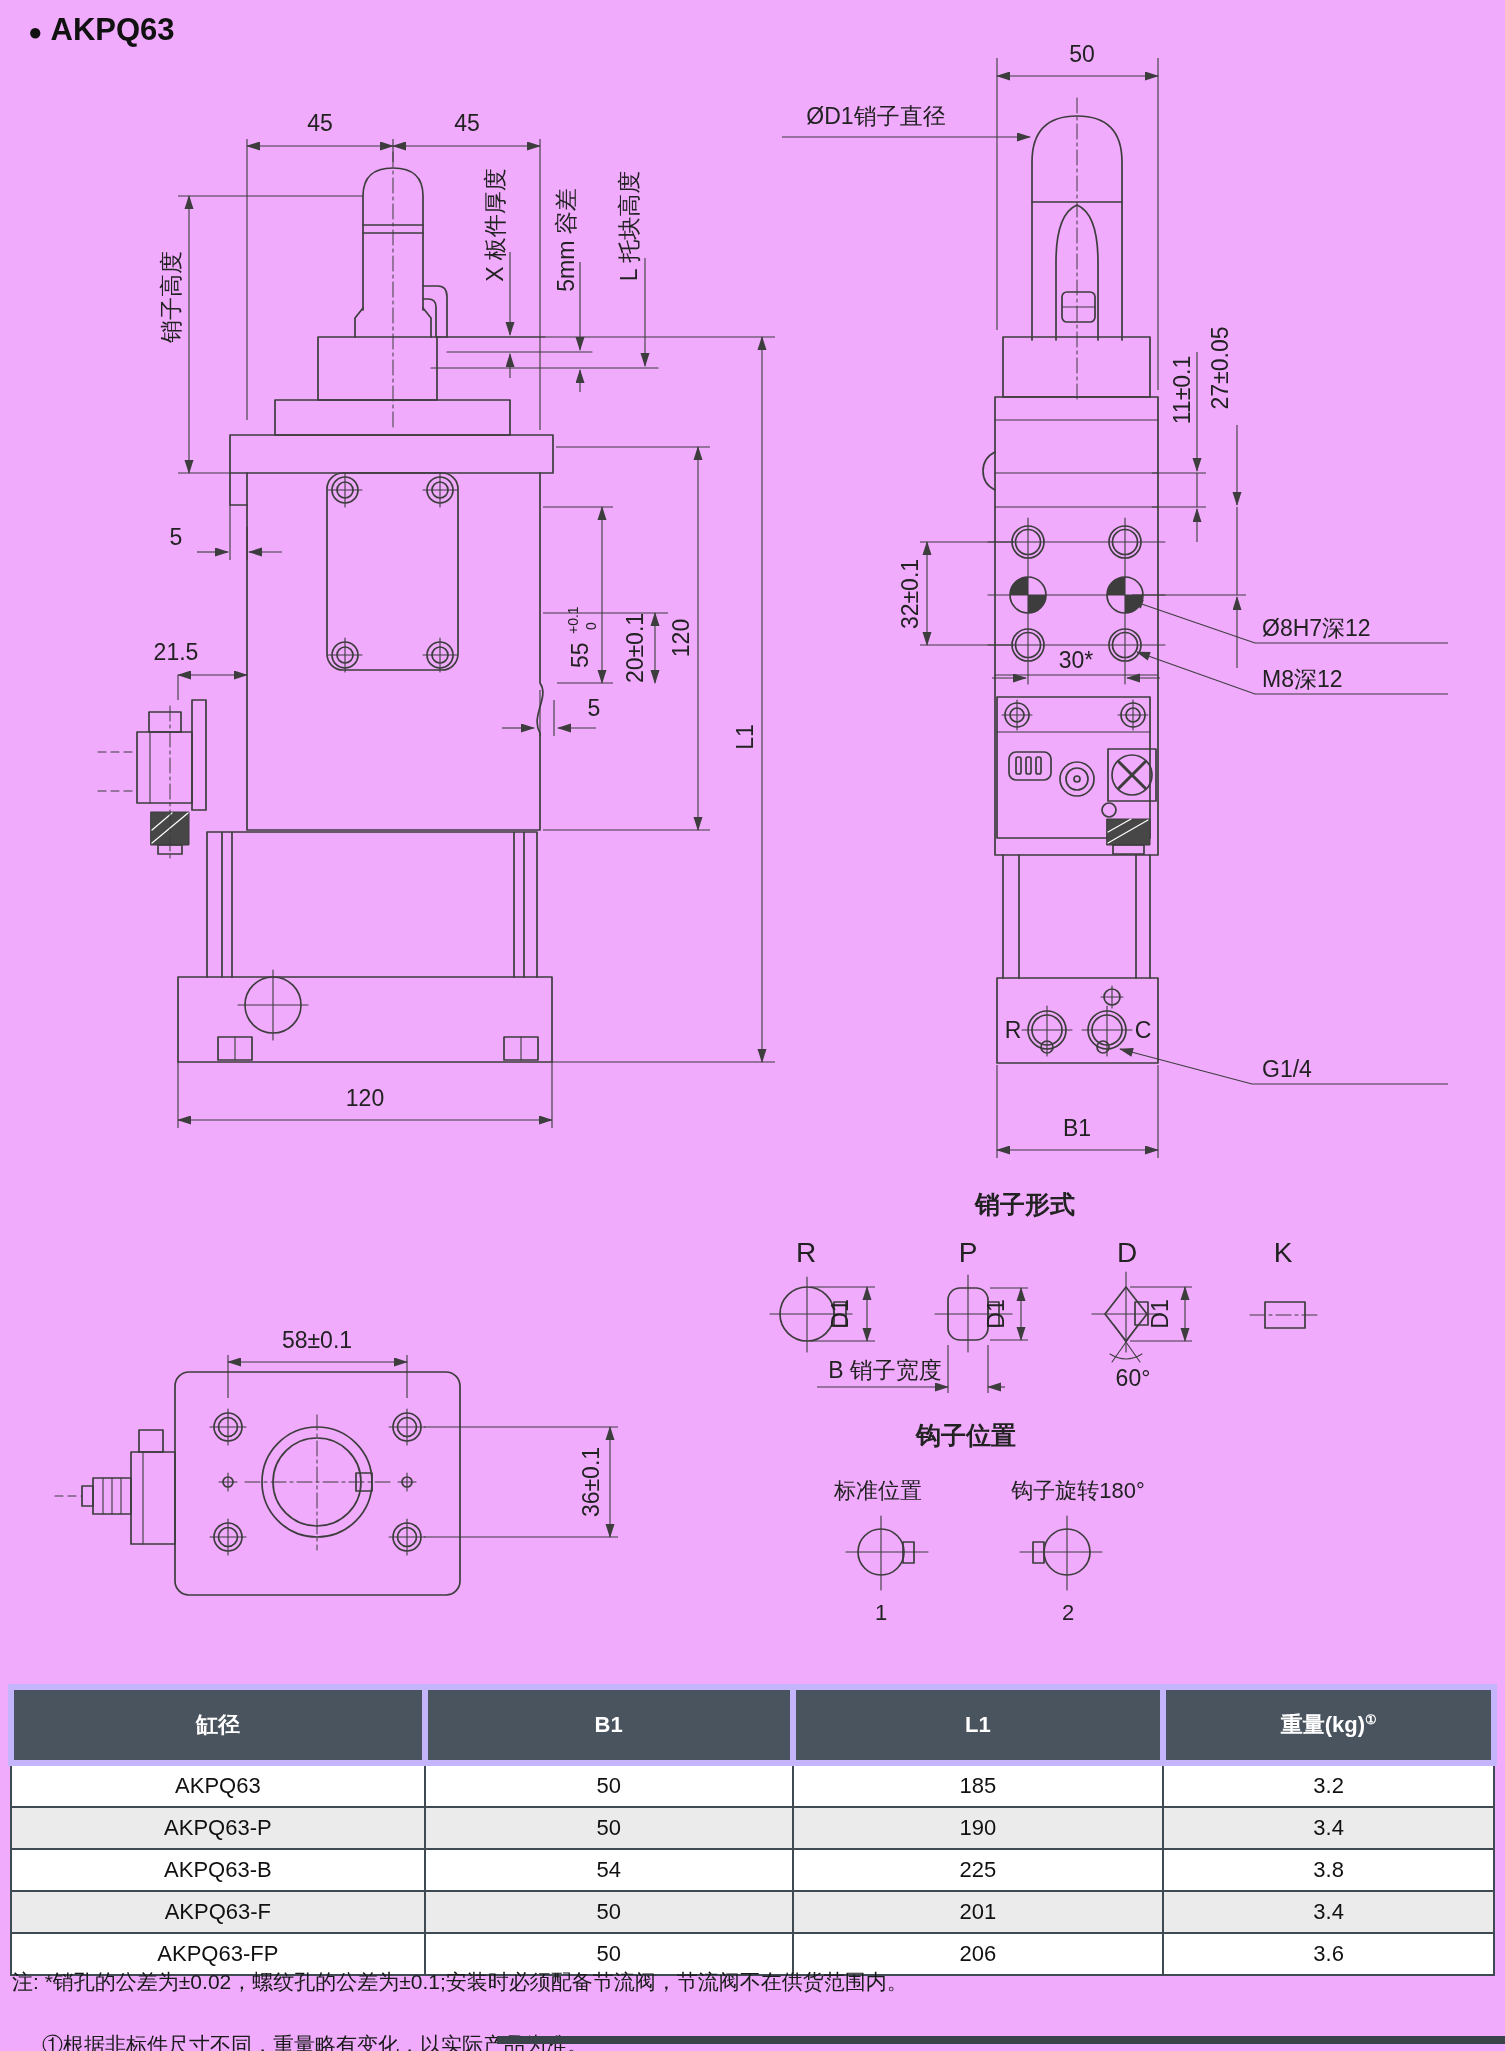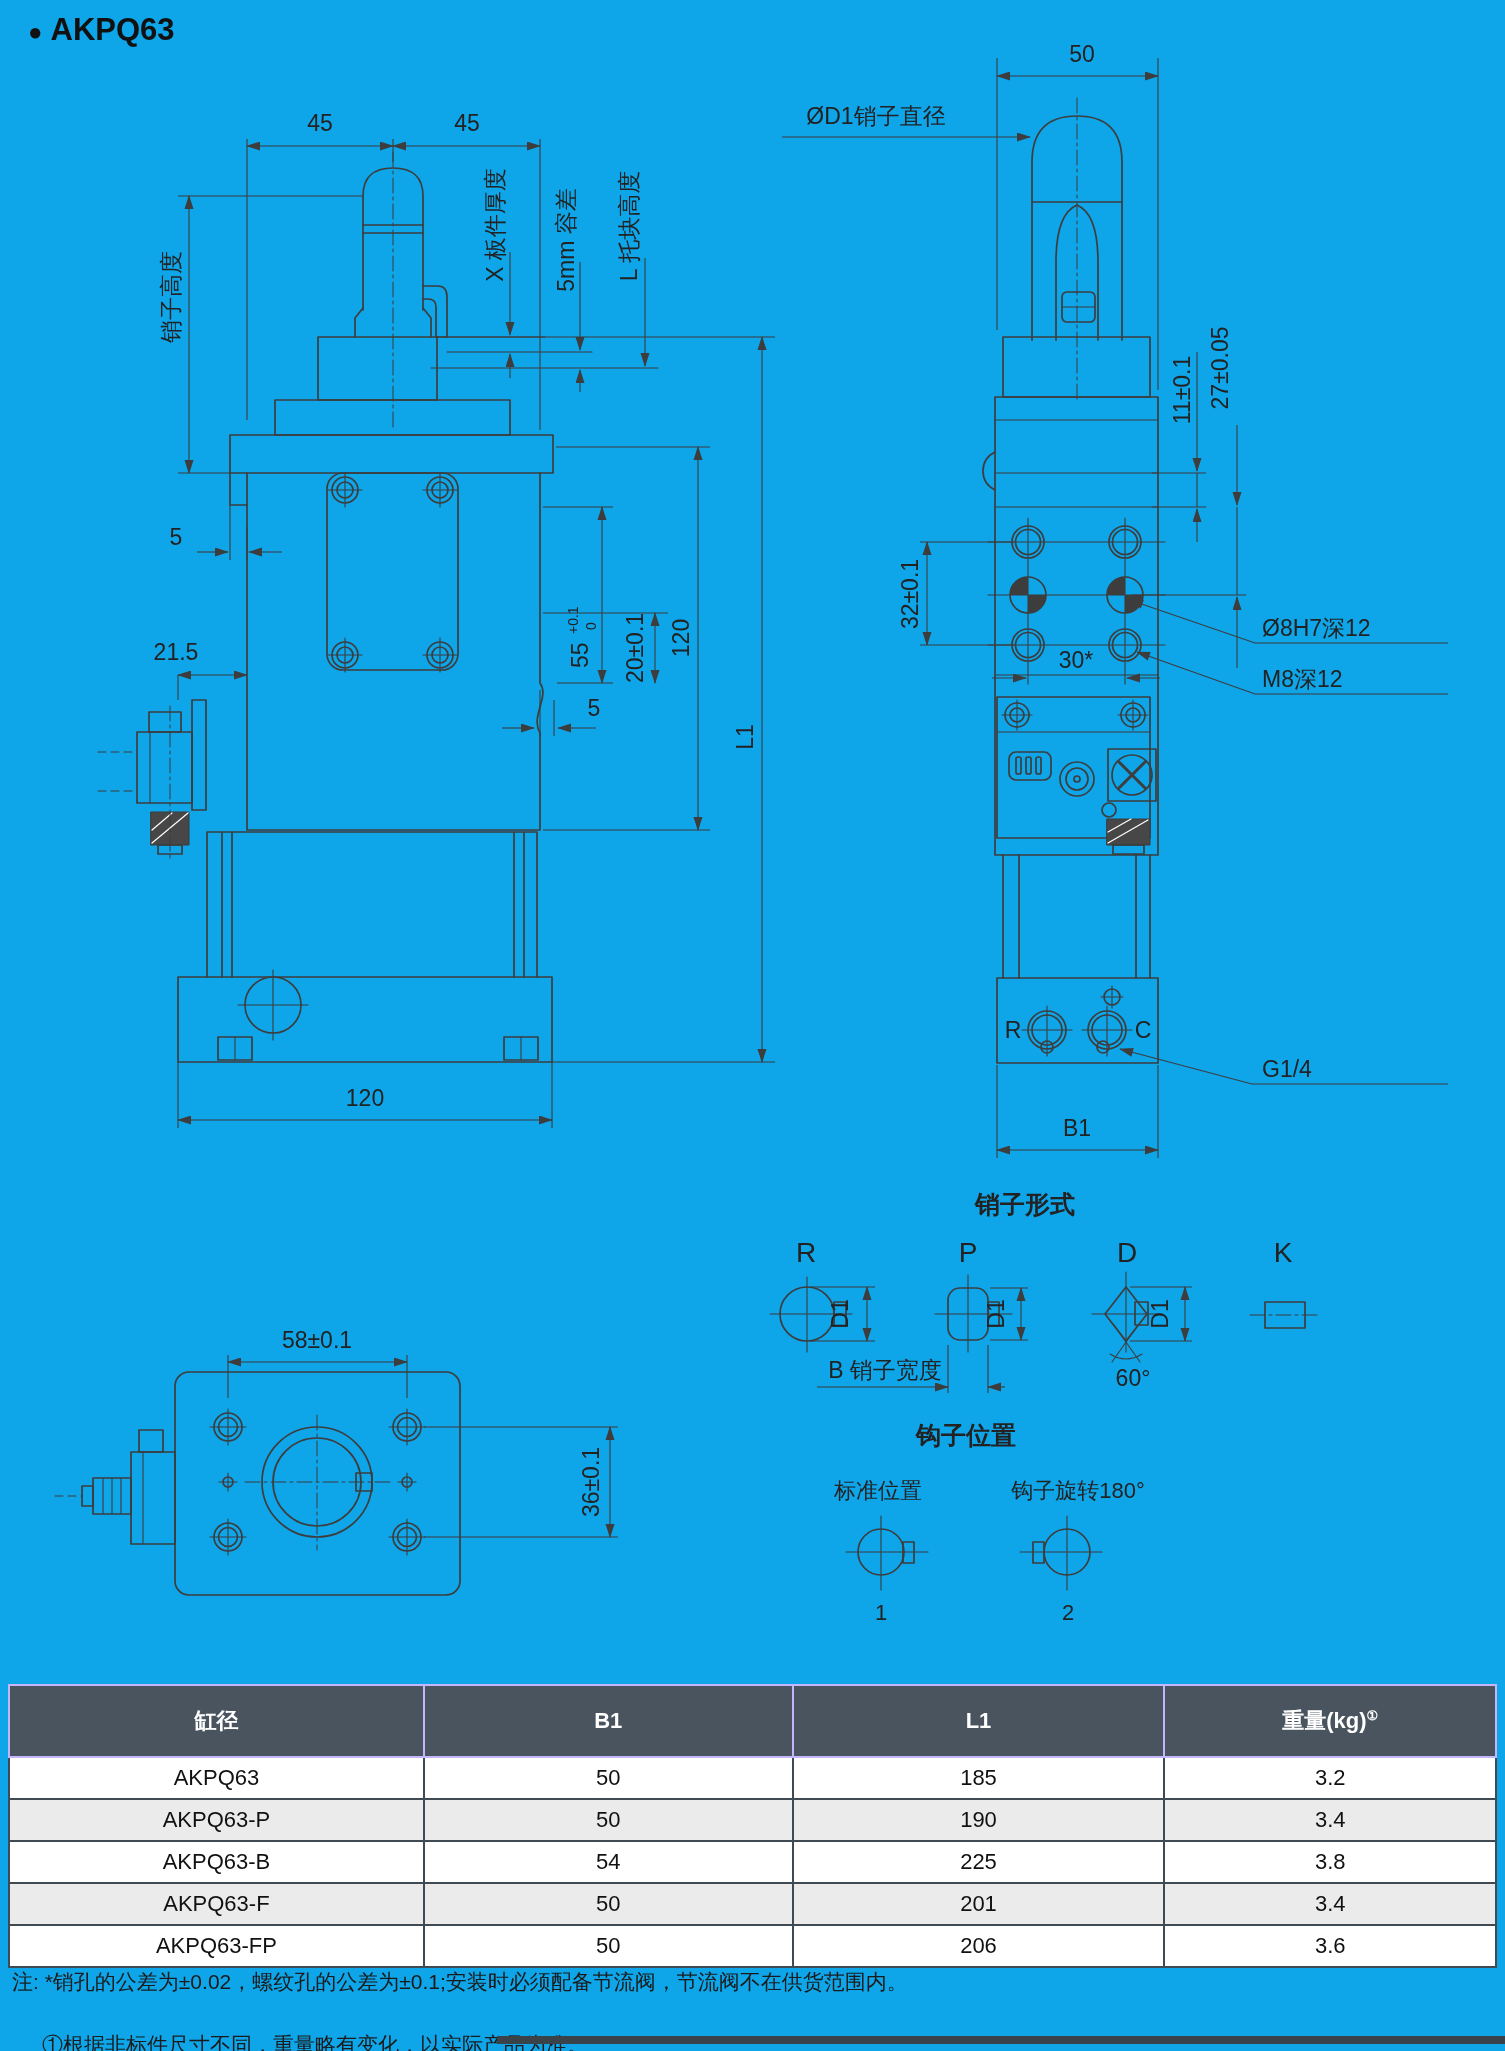--- a/index.html
+++ b/index.html
@@ -1,16 +1,16 @@
 <!DOCTYPE html>
 <html><head>
 <meta charset="utf-8">
 <style>
   html,body{margin:0;padding:0;background:#ffffff;}
-  .page{position:relative;width:1505px;height:2051px;background:#0ea5e9;
+  .page{position:relative;width:1505px;height:2051px;background:#f0abfc;
         font-family:"Liberation Sans",sans-serif;overflow:hidden;}
   .title{position:absolute;left:28px;top:12px;font-size:31px;font-weight:bold;color:#111;}
   .title .dot{font-size:24px;vertical-align:middle;margin-right:8px;}
   .drawing-svg{position:absolute;left:0;top:0;}
   
   .geo{fill:none;stroke:#3d3d3d;stroke-width:1.7;stroke-linecap:round;stroke-linejoin:round;}
   .geo .thin{stroke-width:1.1;}
   .geo .cl{stroke-width:1;stroke-dasharray:15 4 3 4;}
   .geo .dash{stroke-width:1.1;stroke-dasharray:8 5;}
   .geo .solidfill{fill:#474747;stroke:#3d3d3d;stroke-width:1;}
@@ -19,21 +19,21 @@
   .dim{fill:none;stroke:#3d3d3d;stroke-width:1.1;}
   .dim text{stroke:none;fill:#222;font-size:23px;font-family:"Liberation Sans",sans-serif;}
   text.lbl{fill:#222;font-size:22px;font-family:"Liberation Sans",sans-serif;stroke:none;}
   text.big{font-size:25px;font-weight:bold;}
   text.letter{font-size:28px;}
   text.tol{font-size:14px;}
   
   .spec-table{position:absolute;left:8px;top:1684px;width:1489px;border-collapse:collapse;
               font-size:22px;color:#111;table-layout:fixed;}
   .spec-table th{background:#4a545e;color:#fff;font-weight:bold;height:38px;
-                 border:2px solid #c4b5fd;padding:16px;}
+                 border:6px solid #c4b5fd;padding:16px;}
   .spec-table td{height:40px;text-align:center;border:2px solid #3f4a52;padding:0;background:#fff;}
   .spec-table tbody tr:nth-child(even) td{background:#ebebeb;}
   .spec-table sup{font-size:13px;}
   .notes{position:absolute;left:12px;top:1966px;font-size:21px;color:#1a1a1a;line-height:31px;}
   .notes .l2{padding-left:30px;margin-top:32px;}
   .footer-bar{position:absolute;left:497px;top:2036px;width:1008px;height:8px;background:#3a424a;}
 </style>
 </head>
 <body>
 

